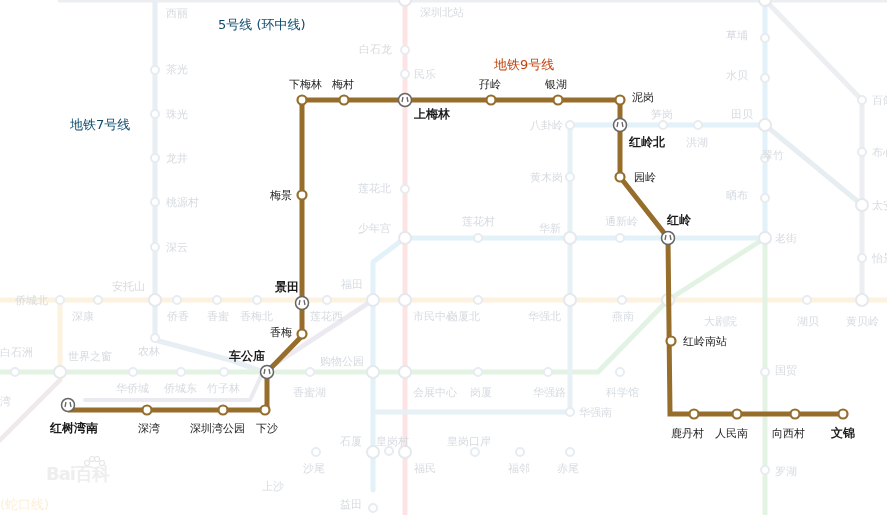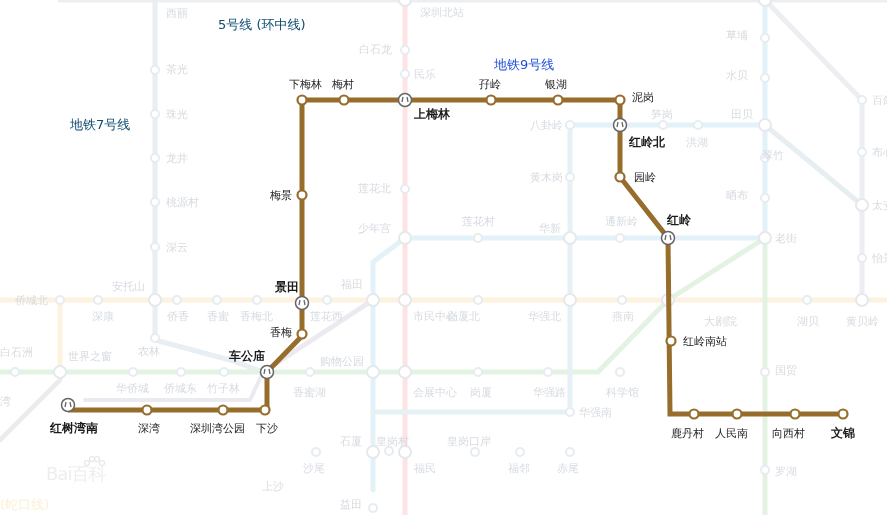--- a/index.html
+++ b/index.html
@@ -3,23 +3,23 @@
 <meta charset="utf-8">
 <style>
   html, body { margin: 0; padding: 0; background: #ffffff; }
   body { width: 887px; height: 515px; overflow: hidden; position: relative;
          font-family: "DejaVu Sans", "Liberation Sans", sans-serif; }
   #map { position: absolute; left: 0; top: 0; width: 887px; height: 515px; }
   .lbl { position: absolute; white-space: nowrap; font-size: 11px; line-height: 13px; }
   .bg-lbl { color: #d6dbe0; font-size: 11px; }
   .l9-lbl { color: #222222; font-size: 11px; }
   .l9-lbl.bold { font-weight: bold; font-size: 12px; color: #1c1c1c; }
-  .line-title { color: #1d4ed8; font-size: 13px; }
+  .line-title { color: #c2410c; font-size: 13px; }
   .bg-title { color: #0c4a6e; font-size: 13px; }
-  .watermark { position: absolute; left: 46px; top: 462px; color: #eeeeee; font-size: 18px; font-weight: normal; letter-spacing: -1px; }
+  .watermark { position: absolute; left: 46px; top: 462px; color: #eeeeee; font-size: 18px; font-weight: bold; letter-spacing: -1px; }
   .paw { position: absolute; left: 82px; top: 455px; width: 24px; height: 14px; }
 </style>
 </head>
 <body>
 
 <svg id="map" width="887" height="515" viewBox="0 0 887 515" xmlns="http://www.w3.org/2000/svg">
 
   <g fill="none" stroke-linecap="round" stroke-linejoin="round">
 
     <path d="M60 0 L887 0" stroke="#eceef2" stroke-width="5"></path>
@@ -180,21 +180,21 @@
   <span class="lbl bg-title" style="left:0px;top:498px;color:#fcefd6;">(蛇口线)</span>
 
   <span class="lbl bg-lbl" style="left:166px;top:7px;">西丽</span>
   <span class="lbl bg-lbl" style="left:166px;top:63px;">茶光</span>
   <span class="lbl bg-lbl" style="left:166px;top:108px;">珠光</span>
   <span class="lbl bg-lbl" style="left:166px;top:152px;">龙井</span>
   <span class="lbl bg-lbl" style="left:166px;top:196px;">桃源村</span>
   <span class="lbl bg-lbl" style="left:166px;top:241px;">深云</span>
   <span class="lbl bg-lbl" style="left:112px;top:280px;">安托山</span>
   <span class="lbl bg-lbl" style="left:15px;top:294px;">侨城北</span>
-  <span class="lbl bg-lbl" style="left:92px;top:310px;">深康</span>
+  <span class="lbl bg-lbl" style="left:72px;top:310px;">深康</span>
   <span class="lbl bg-lbl" style="left:167px;top:310px;">侨香</span>
   <span class="lbl bg-lbl" style="left:207px;top:310px;">香蜜</span>
   <span class="lbl bg-lbl" style="left:240px;top:310px;">香梅北</span>
   <span class="lbl bg-lbl" style="left:310px;top:310px;">莲花西</span>
   <span class="lbl bg-lbl" style="left:341px;top:278px;">福田</span>
   <span class="lbl bg-lbl" style="left:413px;top:310px;">市民中心</span>
   <span class="lbl bg-lbl" style="left:447px;top:310px;">岗厦北</span>
   <span class="lbl bg-lbl" style="left:528px;top:310px;">华强北</span>
   <span class="lbl bg-lbl" style="left:612px;top:310px;">燕南</span>
   <span class="lbl bg-lbl" style="left:704px;top:315px;">大剧院</span>

